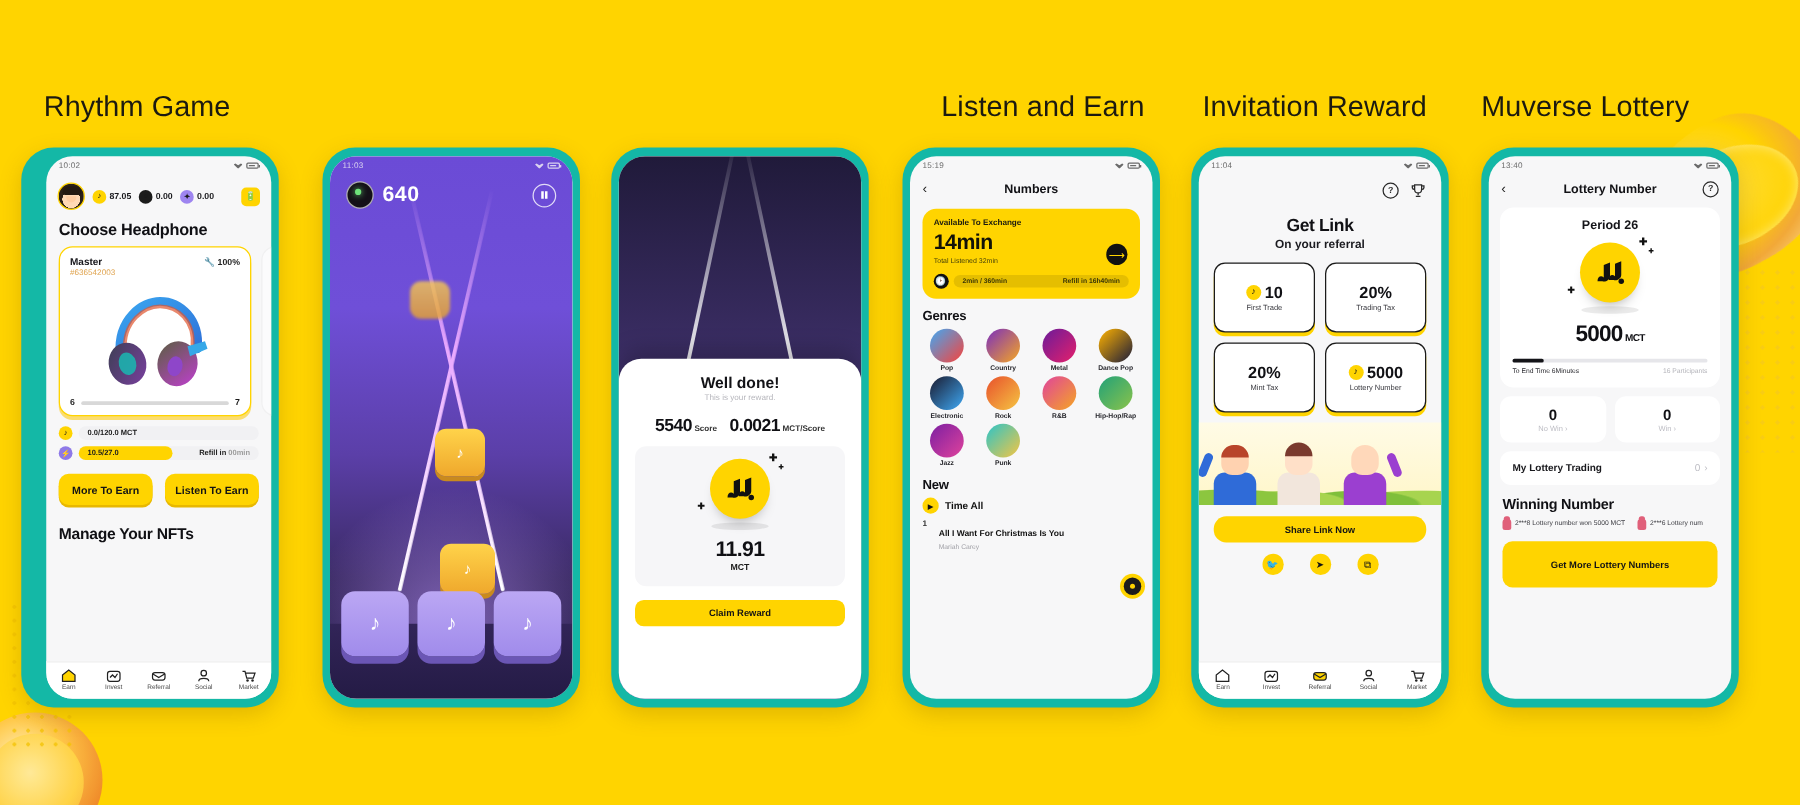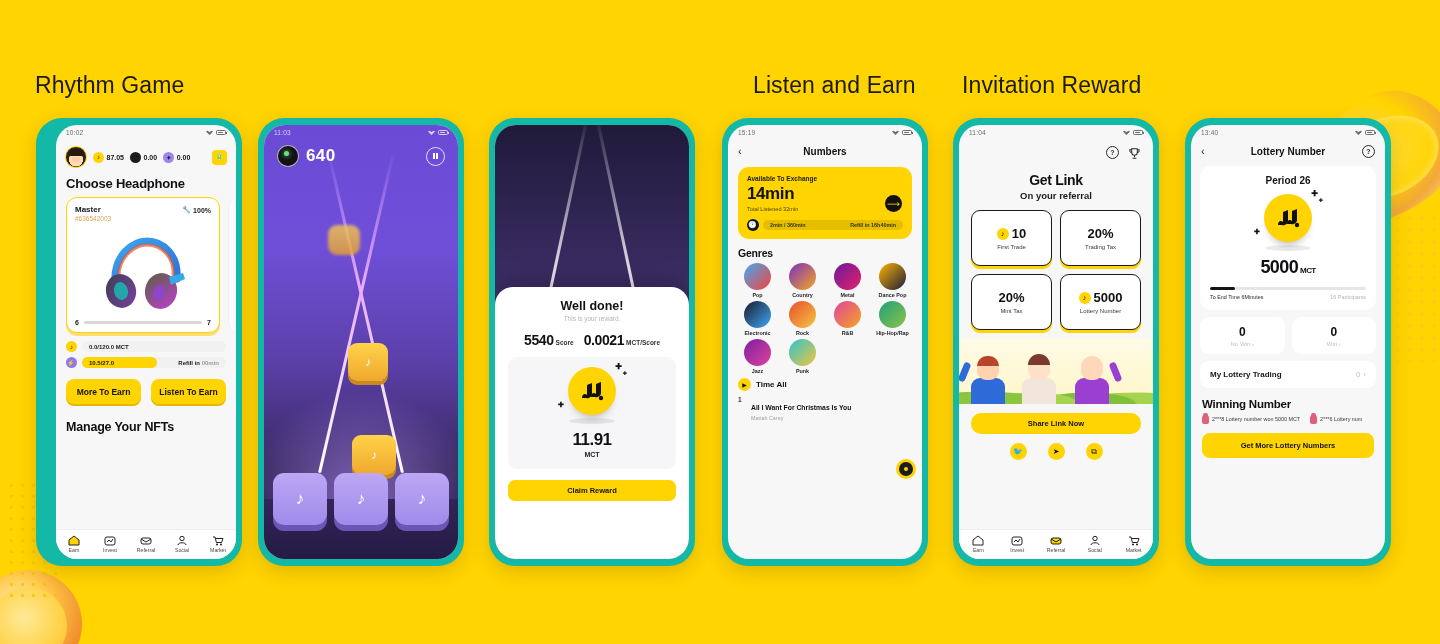--- a/index.html
+++ b/index.html
@@ -64,21 +64,21 @@
   
   .phones { position: absolute; top: 0; left: 0; width: 1440px; height: 644px; }
   .phone {
     position: absolute; top: 118px;
     width: 206px; height: 448px;
     background: #14b8a6;
     border-radius: 26px;
     padding: 7px 6px;
     box-shadow: 0 6px 18px rgba(120,80,0,.22);
   }
-  .p1 { left: 36px; padding-left: 20px; }
+  .p1 { left: 17px; padding-left: 20px; }
   .p2 { left: 258px; }
   .p3 { left: 489px; }
   .p4 { left: 722px; }
   .p5 { left: 953px; }
   .p6 { left: 1185px; }
 
   .screen {
     width: 100%; height: 100%;
     border-radius: 21px; overflow: hidden;
     background: #f7f7f8; position: relative;
@@ -331,35 +331,36 @@
     display: flex; align-items: center; justify-content: space-between; }
   .lot-rl { font-size: 8px; font-weight: 600; color: #18181c; }
   .lot-rr { font-size: 8px; font-weight: 700; color: #18181c; }
   .lot-rr span { color: #bdbdc4; font-weight: 400; margin-left: 3px; }
   .win-h { font-size: 11.5px; font-weight: 800; color: #101014; padding: 10px 11px 0; letter-spacing:-.2px;}
   .win-list { display: flex; gap: 10px; padding: 5px 11px 0; overflow: hidden; }
   .win-item { display: flex; align-items: center; gap: 3px; white-space: nowrap; }
   .win-ico { width: 7px; height: 9px; border-radius: 3px 3px 2px 2px; background: #E0607A; flex:none; position:relative;}
   .win-ico::after{content:"";position:absolute;left:1.3px;top:-2px;width:4.4px;height:4.4px;border-radius:50%;background:#E0607A;}
   .win-txt { font-size: 5.4px; color: #3b3b41; }
-  .lot-cta { margin: 9px 11px 0; height: 25px; border-radius: 8px; background: #FFD400;
+  .lot-cta { margin: 9px 11px 0; height: 37px; border-radius: 8px; background: #FFD400;
     display: flex; align-items: center; justify-content: center; font-size: 7.5px; font-weight: 800; color: #141414; }
 </style>
 </head>
 <body>
 
 <div class="deco swoosh"></div>
 <div class="deco orange-ball"></div>
 <div class="deco dots-left"></div>
 <div class="deco dots-right"></div>
 
 <div class="headings">
   <div class="heading h-rhythm">Rhythm Game</div>
   <div class="heading h-listen">Listen and Earn</div>
   <div class="heading h-invite">Invitation Reward</div>
+  <div class="heading h-lottery">Muverse Lottery</div>
 </div>
 
 <div class="phones">
 
 <div class="phone p1">
   <div class="screen">
     <div class="statusbar">
       <span>10:02</span>
       <span class="sb-right">
         <span class="sb-wifi"></span>
@@ -655,20 +656,21 @@
       <div class="gen">
             <span class="gen-img" style="background:linear-gradient(135deg,#7B1FA2,#E0439C)"></span>
             <span class="gen-lbl">Jazz</span>
           </div>
       <div class="gen">
             <span class="gen-img" style="background:linear-gradient(135deg,#2BC4C9,#F5C542)"></span>
             <span class="gen-lbl">Punk</span>
           </div>
     </div>
 
+    <div class="sec-h">New</div>
     <div class="play-all">
       <span class="pa-btn">▶</span>
       <span class="pa-lbl">Time All</span>
     </div>
     <div class="song">
       <span class="song-n">1</span>
       <span>
         <span class="song-t nowrap">All I Want For Christmas Is You</span>
         <span class="song-a" style="display:block">Mariah Carey</span>
       </span>

